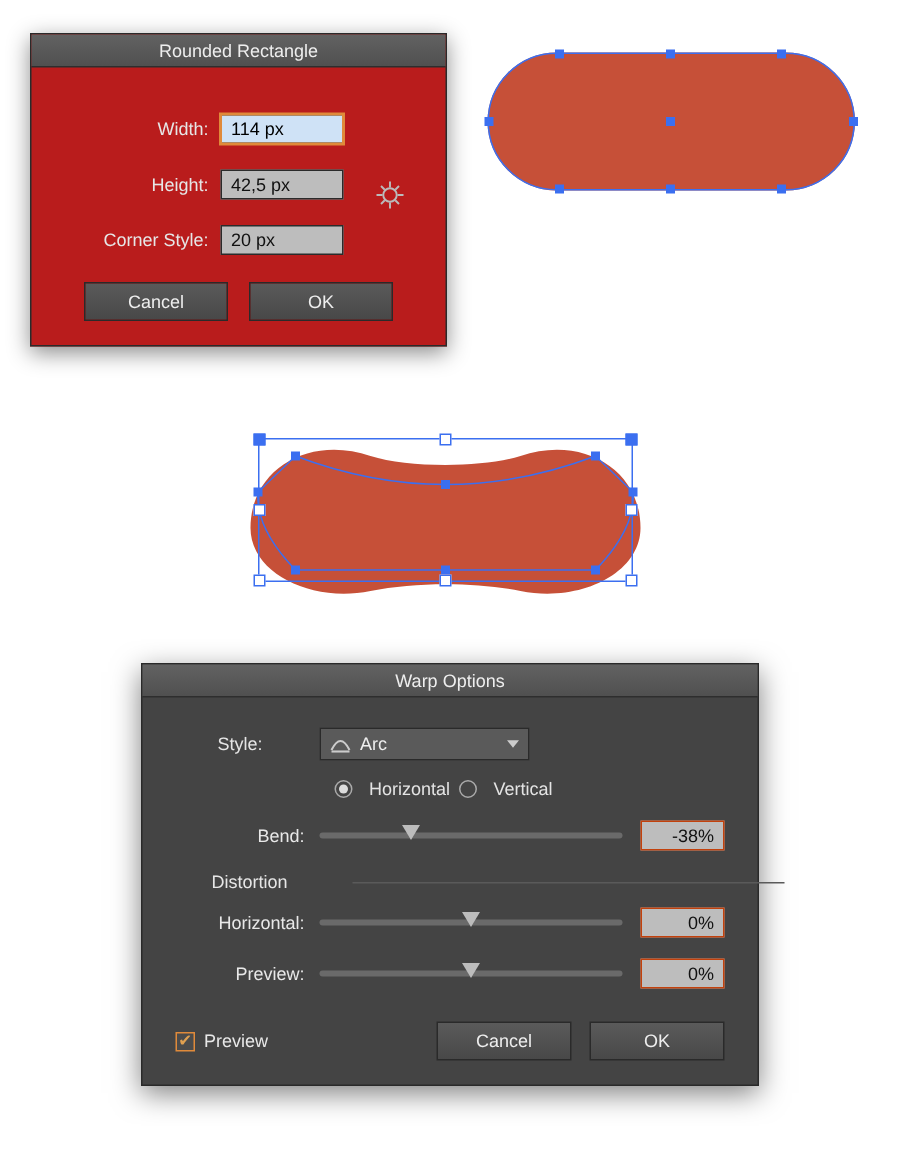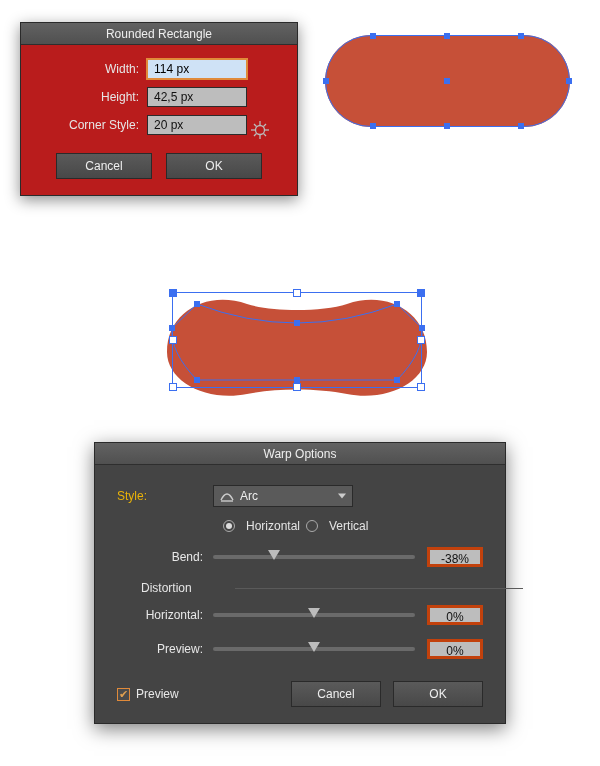--- a/index.html
+++ b/index.html
@@ -34,29 +34,30 @@
   }
   .titlebar .title {
     font-size: 12px;
     color: #eeeeee;
   }
   .dlg-body { padding: 14px 16px 16px 16px; }
   .field-row {
     display: flex;
     align-items: center;
     margin-bottom: 8px;
+    margin-top: 17px;
   }
   .field-row label {
     width: 110px;
     text-align: right;
     padding-right: 8px;
     color: #e6e6e6;
   }
   .inp {
-    width: 100px;
+    width: 82px;
     height: 20px;
     background: #bdbdbd;
     border: 1px solid #2b2b2b;
     color: #111;
     font-size: 12px;
     padding: 0 6px;
     line-height: 18px;
   }
   .inp.focused {
     outline: 2px solid #e08a3a;
@@ -179,23 +180,23 @@
     box-shadow: 0 5px 18px rgba(0,0,0,.5);
   }
   .dlg2 .dlg-body { padding: 20px 22px 16px 22px; }
   .row {
     display: flex;
     align-items: center;
     margin-bottom: 12px;
   }
   .row .lab {
     width: 96px;
-    text-align: left;
+    text-align: center;
     padding-right: 10px;
-    color: #eab308;
+    color: #e5e5e5;
   }
   .select {
     width: 140px;
     height: 22px;
     background: #5a5a5a;
     border: 1px solid #2a2a2a;
     display: flex;
     align-items: center;
     padding: 0 6px;
     color: #eee;
@@ -251,26 +252,26 @@
     width:0;height:0;
     border-left:6px solid transparent;
     border-right:6px solid transparent;
     border-top:10px solid #bcbcbc;
     transform: translateX(-6px);
   }
   .valbox {
     width: 56px;
     height: 20px;
     background:#bdbdbd;
-    border:3px solid #c2410c;
+    border:1px solid #c2410c;
     color:#111;
     font-size:12px;
     padding:0 6px;
     line-height:18px;
-    text-align:center;
+    text-align:right;
   }
 
   .section-label {
     color:#e6e6e6;
     margin: 4px 0 10px 24px;
     position: relative;
   }
   .section-rule {
     position:absolute;
     left: 94px;

